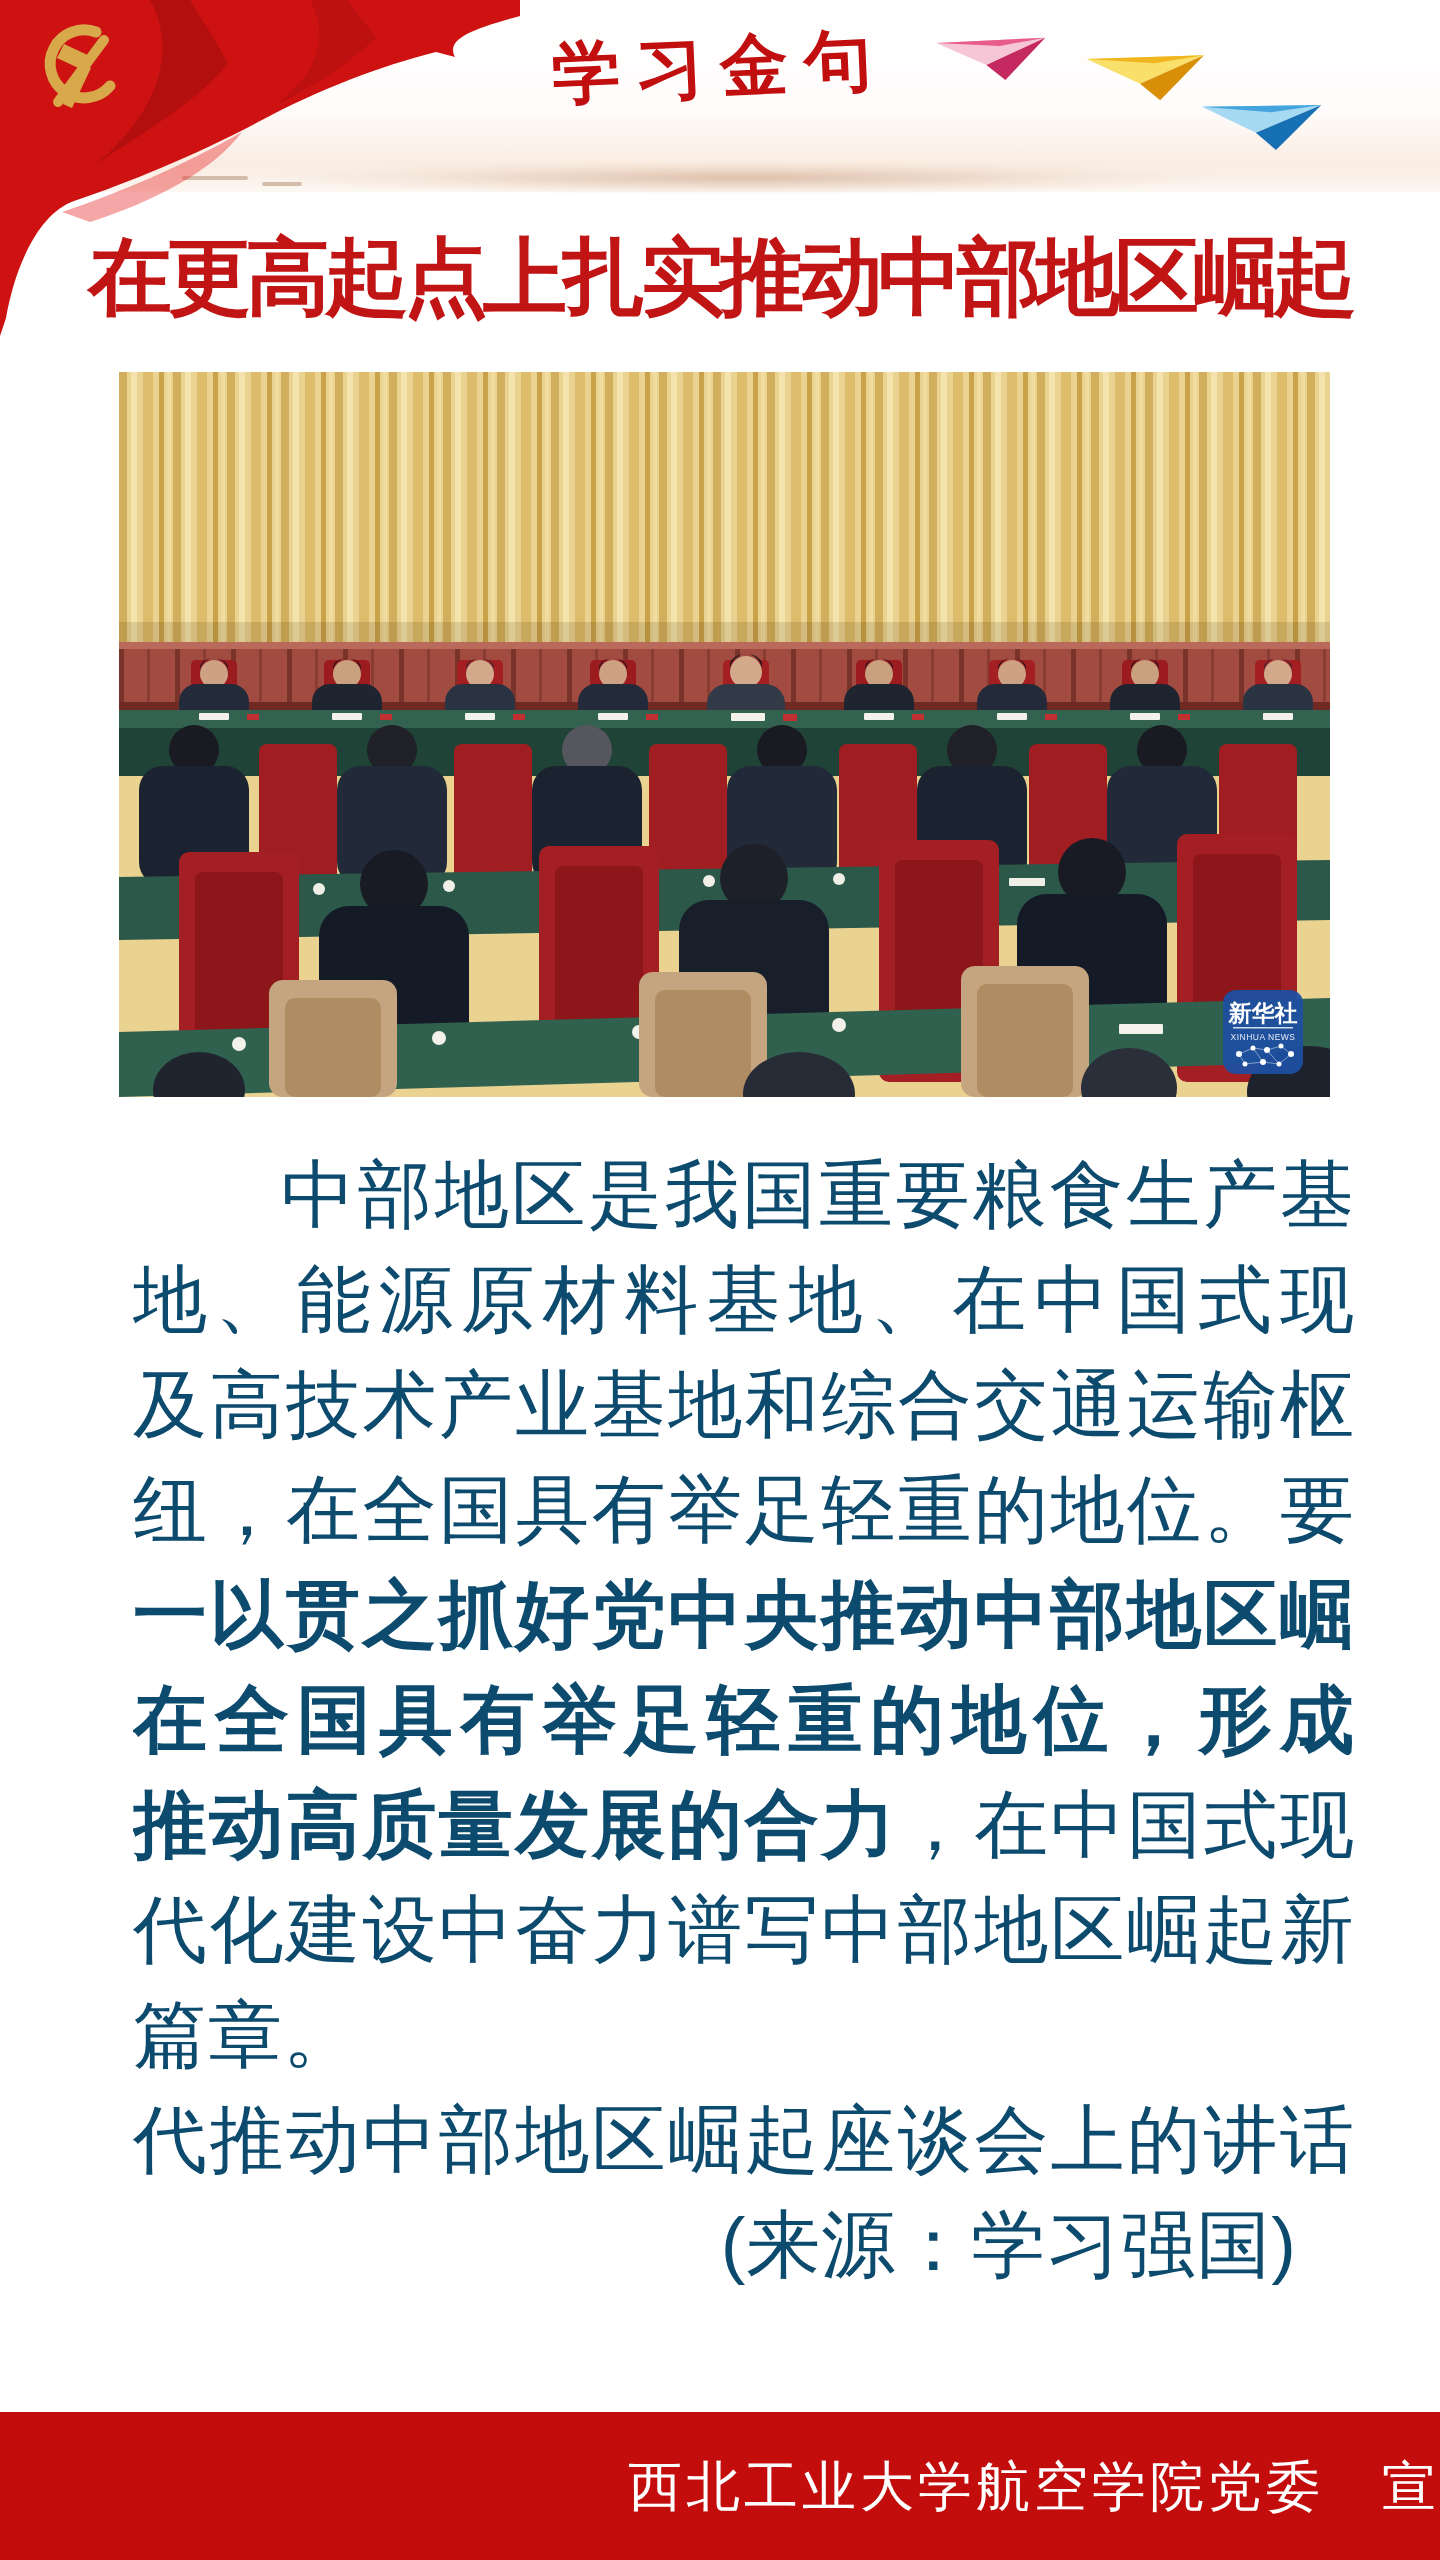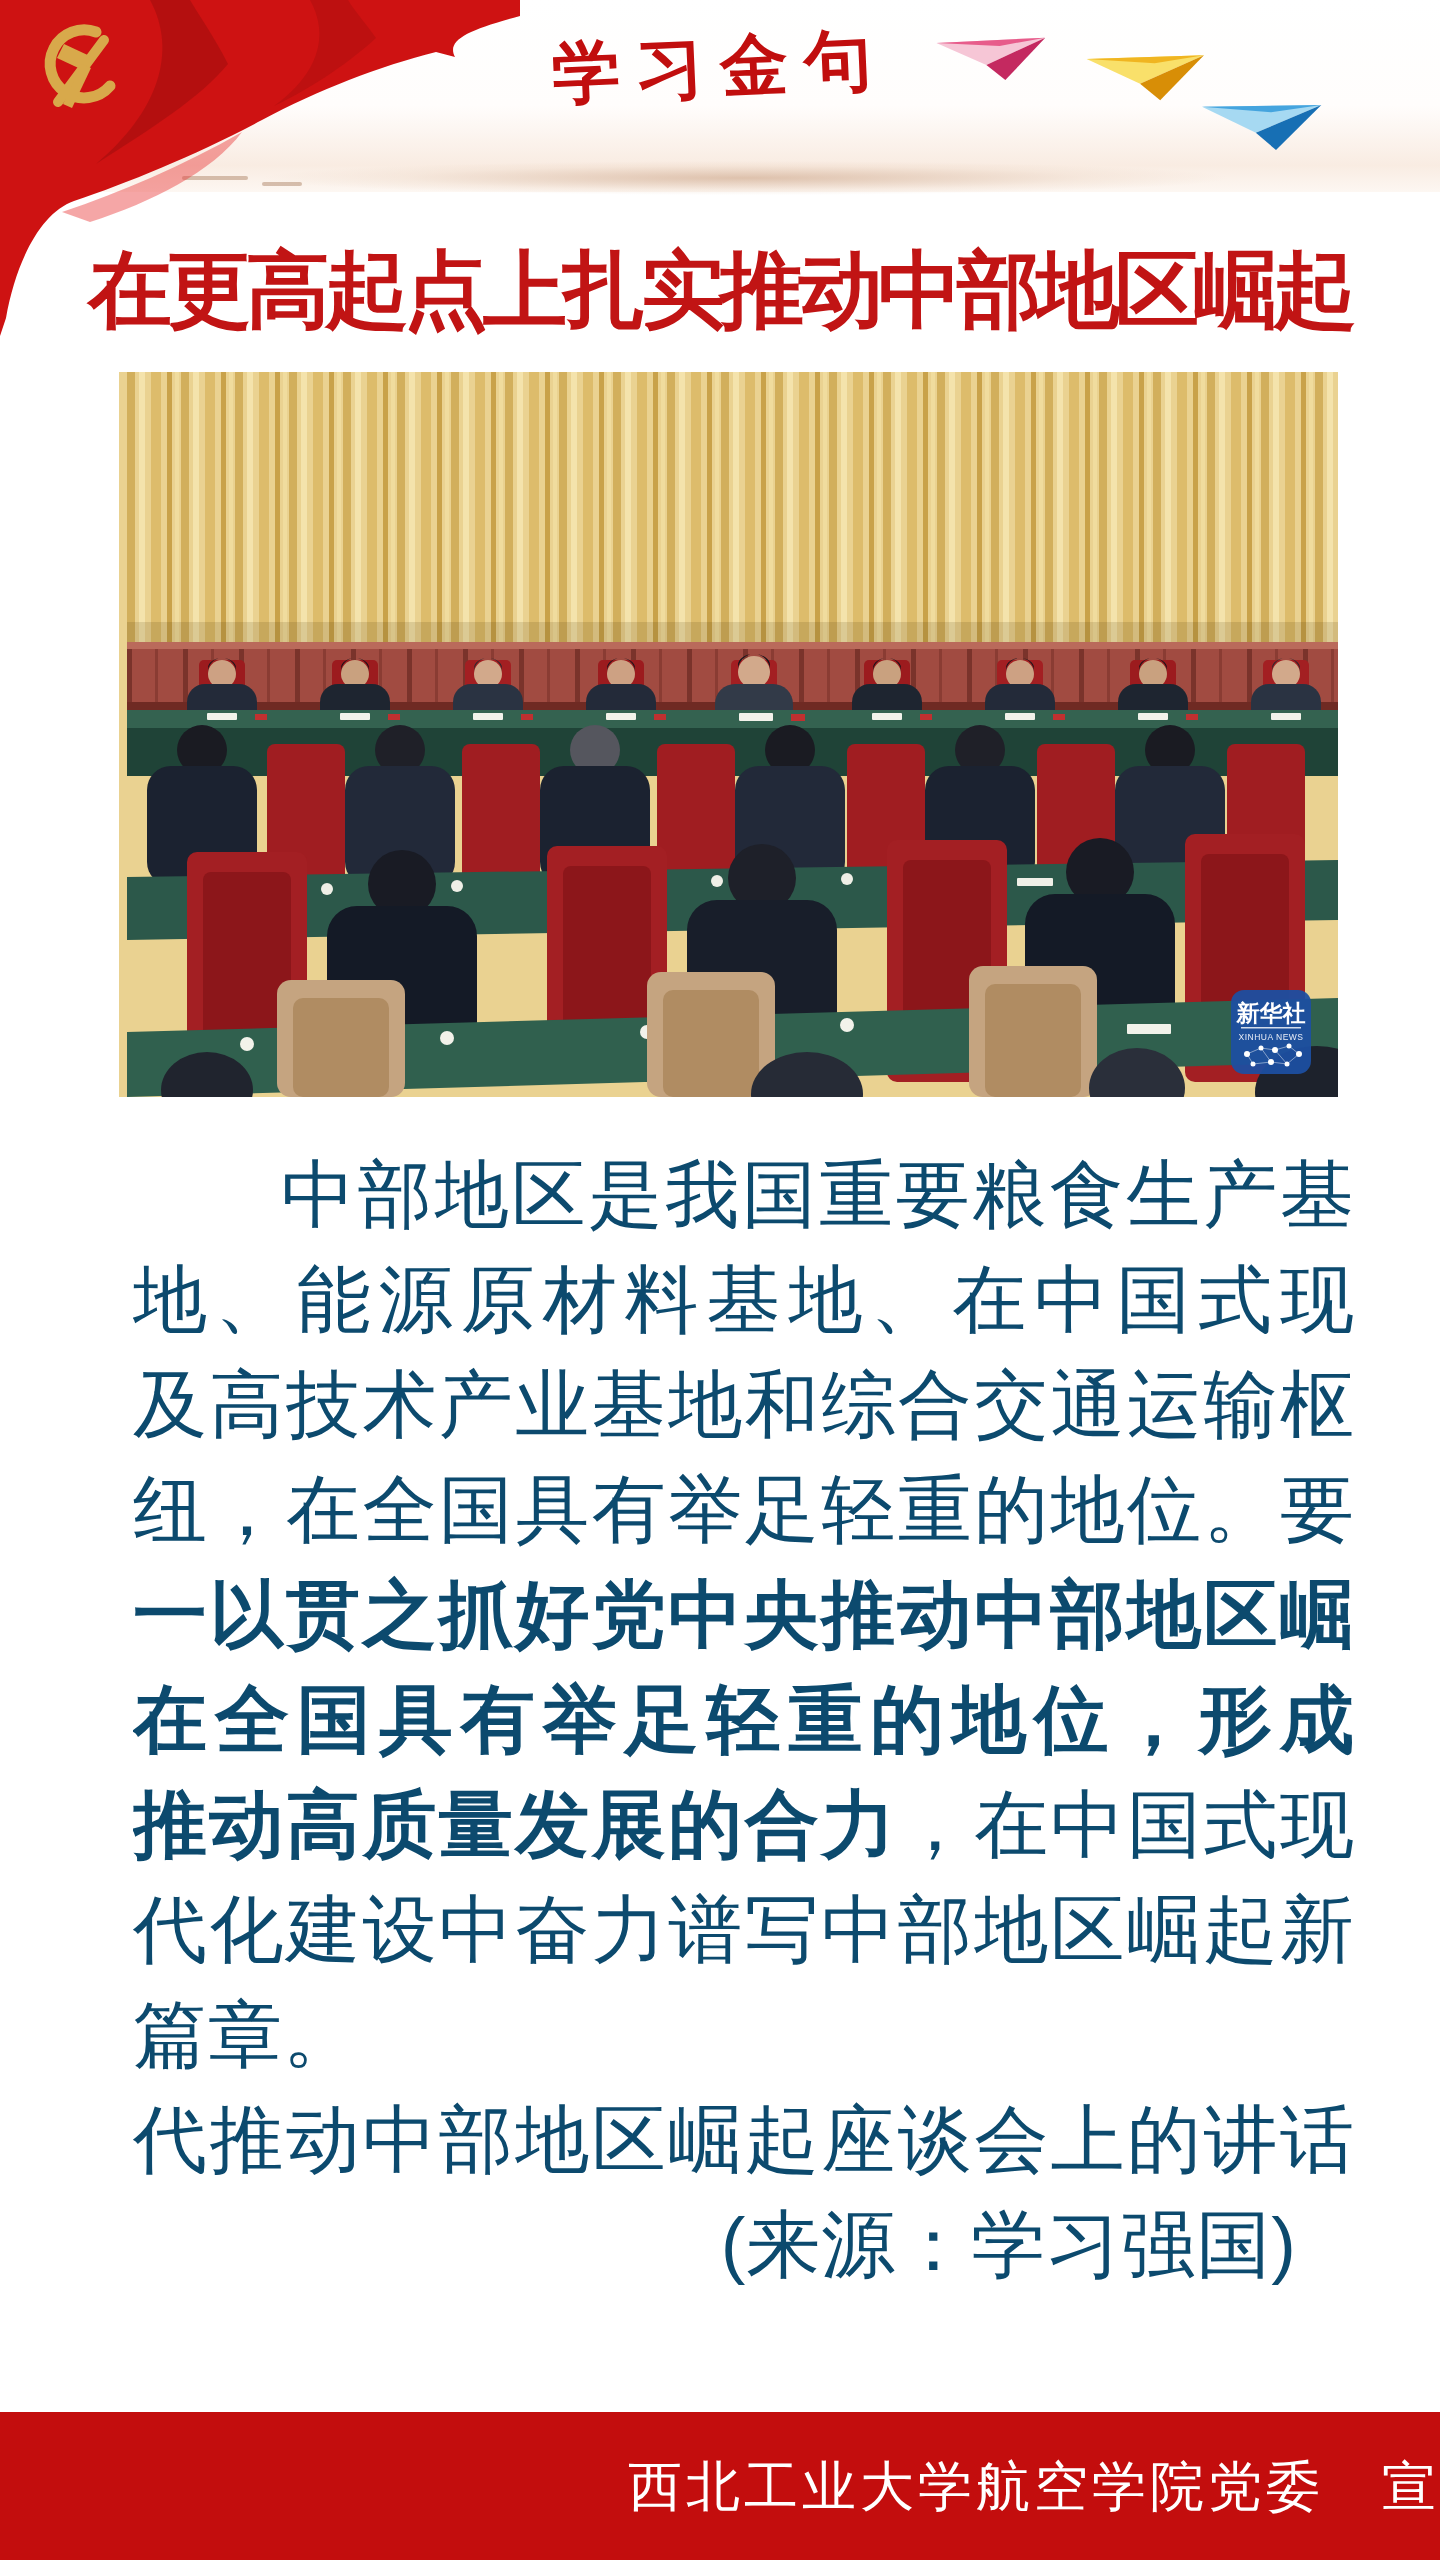--- a/index.html
+++ b/index.html
@@ -27,27 +27,26 @@
     color:#C10E0E;letter-spacing:16px;transform:rotate(-2.5deg);
   }
   .plane{position:absolute;}
   .plane.p1{left:933px;top:30px;transform:rotate(6deg);}
   .plane.p2{left:1082px;top:46px;transform:rotate(7deg);}
   .plane.p3{left:1198px;top:94px;transform:rotate(8deg);}
   
   .main-title{
     position:absolute;left:0;top:226px;width:1440px;height:104px;line-height:104px;
     text-align:center;font-family:"Liberation Serif", serif;font-weight:700;
-    font-size:84px;letter-spacing:-5px;color:#C11414;white-space:nowrap;margin-top:13px;
+    font-size:84px;letter-spacing:-5px;color:#C11414;white-space:nowrap;
   }
   
   .photo{
     position:absolute;left:119px;top:372px;width:1211px;height:725px;overflow:hidden;
     background:#EAD291;
-    padding-left:8px;
   }
   .photo svg{display:block;width:1211px;height:725px;}
   
   .article{
     position:absolute;left:133px;top:1142px;width:1222px;
     font-size:74px;color:#0c4a6e;letter-spacing:1px;
   }
   .article .ln{height:105px;line-height:105px;white-space:nowrap;}
   .article .j{text-align:justify;text-align-last:justify;white-space:normal;overflow:hidden;}
   .article .indent{text-indent:148px;}

